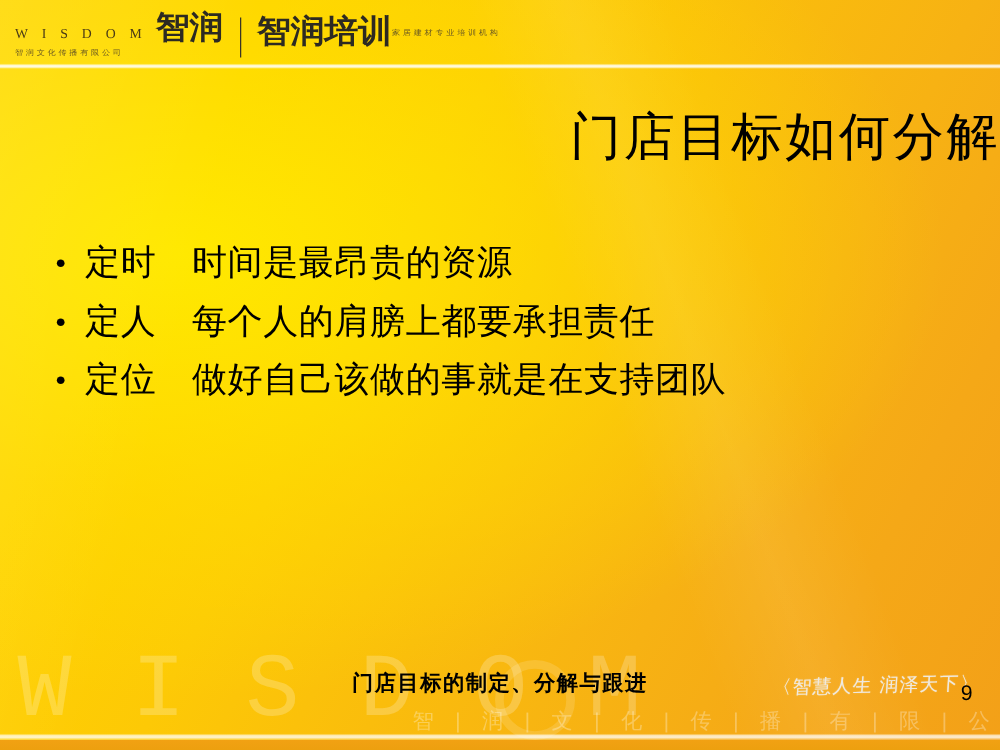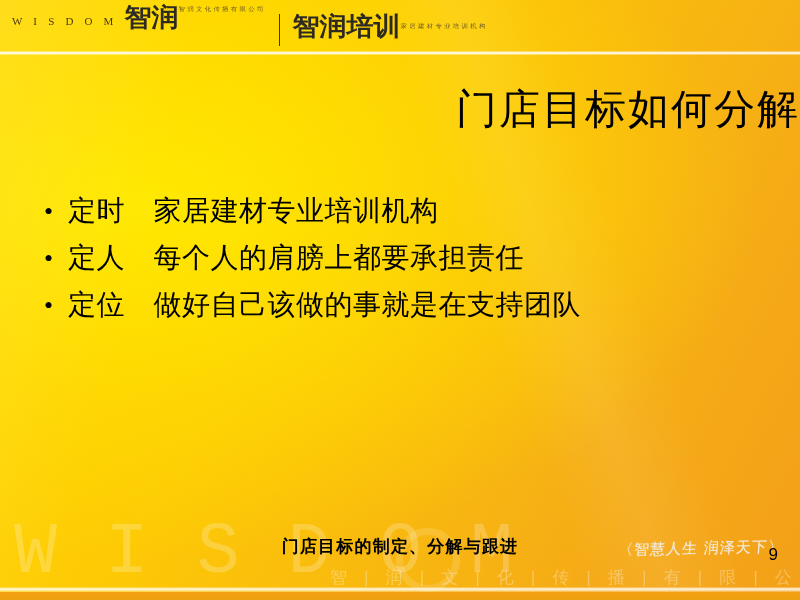--- a/index.html
+++ b/index.html
@@ -52,20 +52,21 @@
     position: absolute;
     left: 12px;
     top: 2px;
     height: 48px;
     display: flex;
     align-items: center;
   }
 
   .logo-left {
     display: flex;
+    flex-direction: column;
     align-items: flex-start;
     justify-content: flex-end;
     height: 46px;
     padding-bottom: 2px;
   }
 
   .logo-main-row {
     display: flex;
     align-items: flex-end;
     gap: 7px;
@@ -314,21 +315,21 @@
     </div>
     <div class="header-rule"></div>
   </div>
 
   <div class="title">门店目标如何分解</div>
 
   <div class="bullets">
 
     <div class="bullet-row">
       <span class="bullet-dot">•</span>
-      <span class="bullet-text">定时　家居建材专业培训机构</span>
+      <span class="bullet-text">定时　时间是最昂贵的资源</span>
     </div>
 
     <div class="bullet-row">
       <span class="bullet-dot">•</span>
       <span class="bullet-text">定人　每个人的肩膀上都要承担责任</span>
     </div>
 
     <div class="bullet-row">
       <span class="bullet-dot">•</span>
       <span class="bullet-text">定位　做好自己该做的事就是在支持团队</span>

